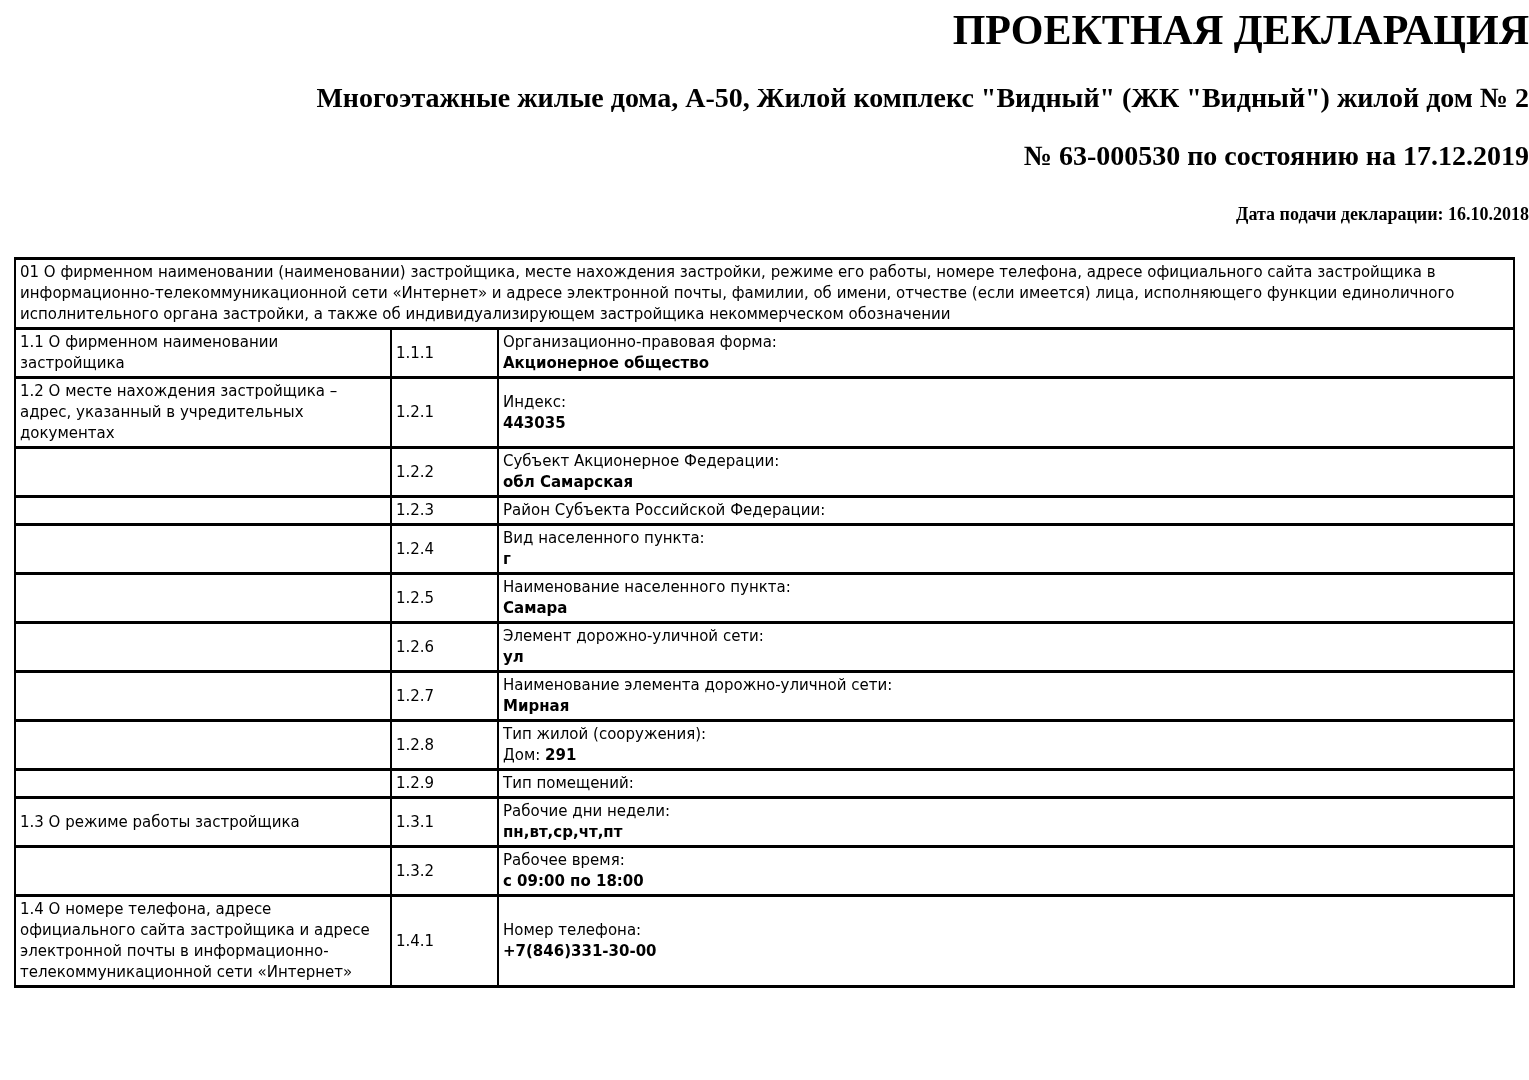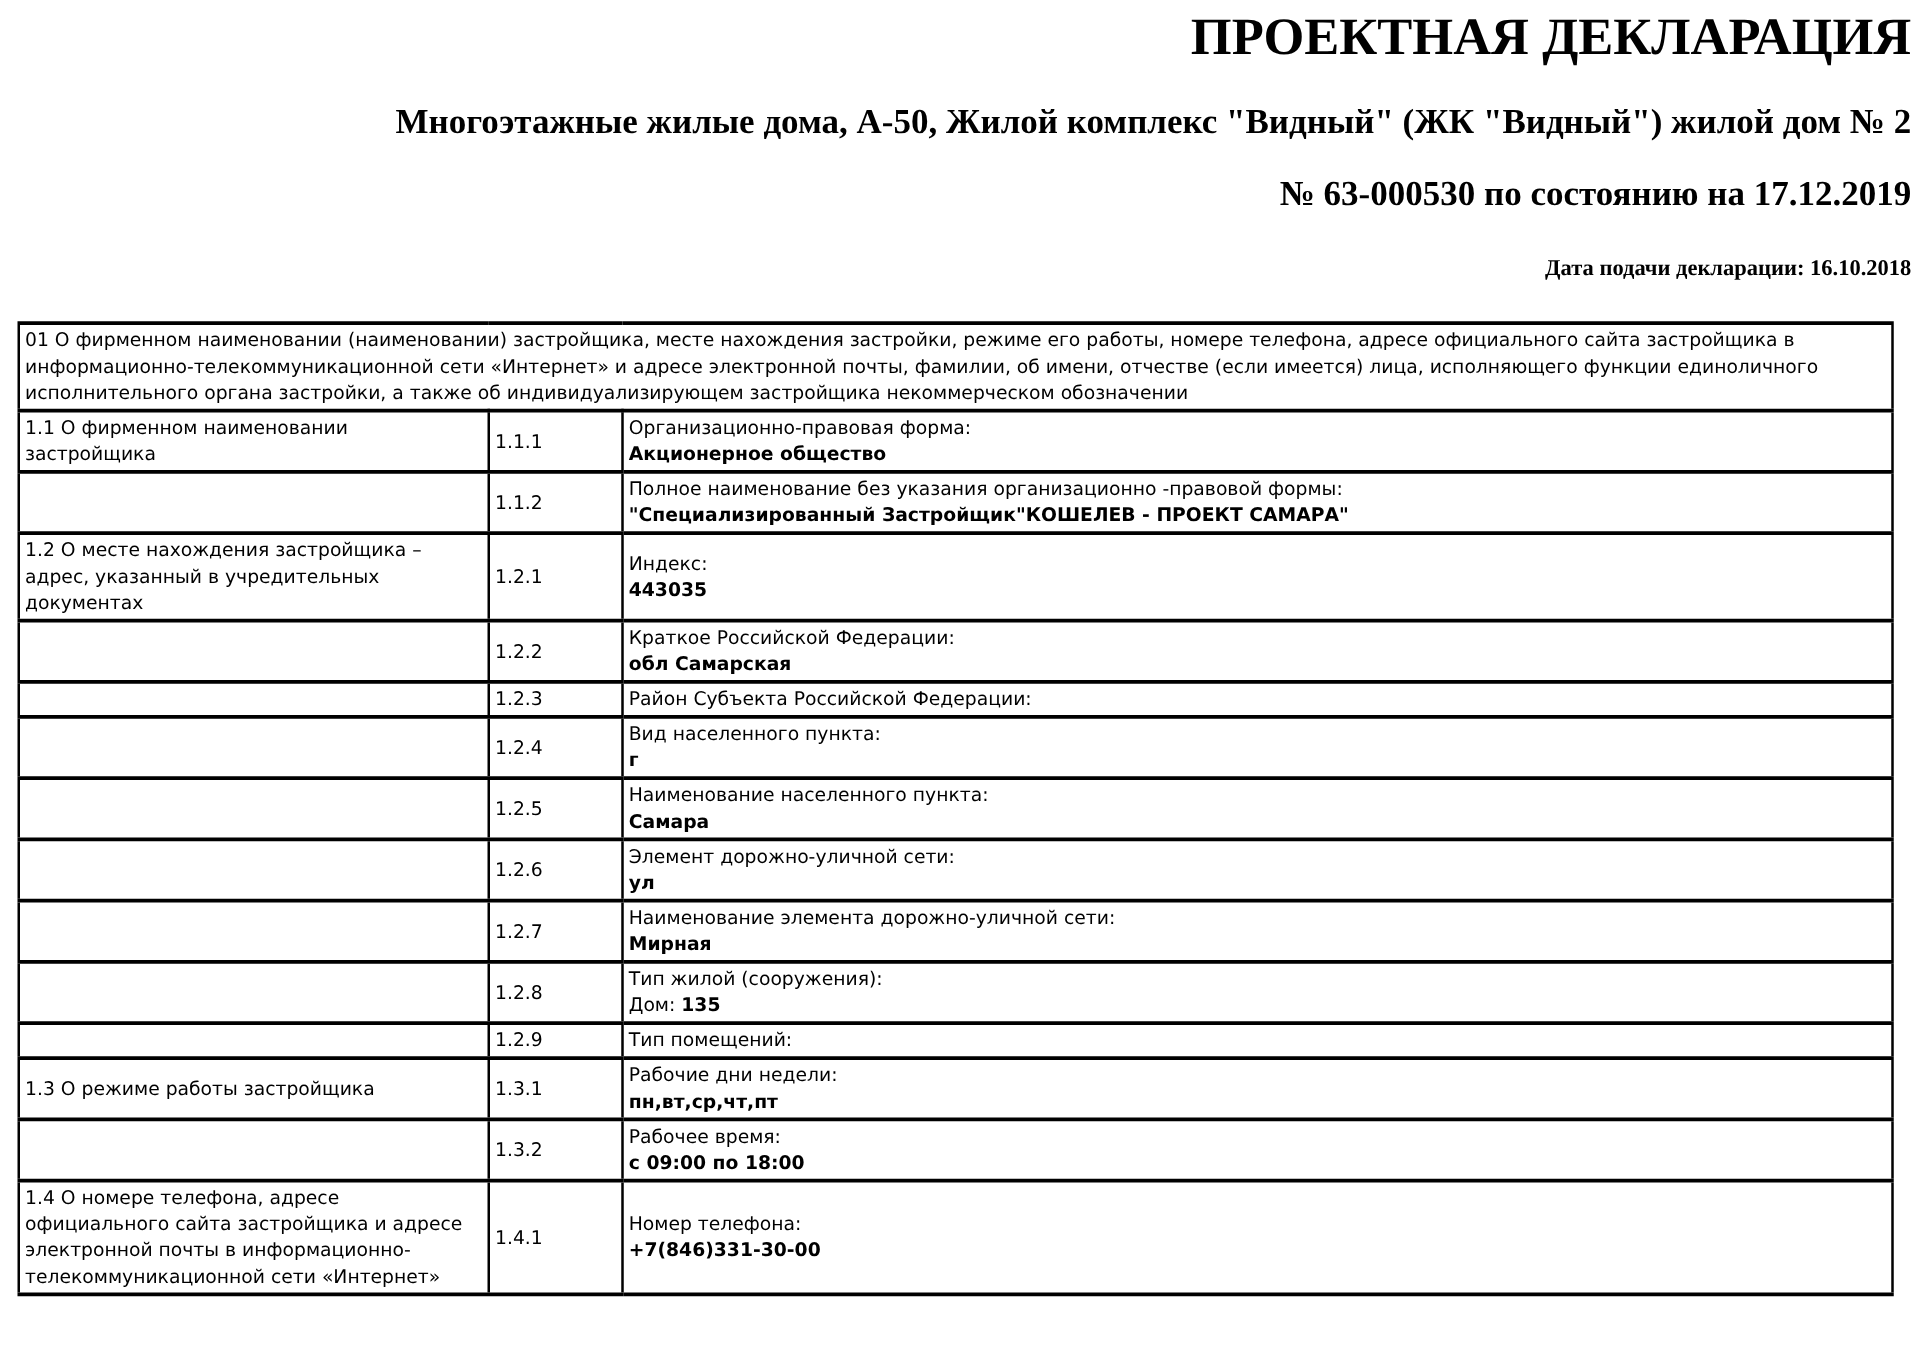--- a/index.html
+++ b/index.html
@@ -94,44 +94,36 @@
   <tbody id="table-body">
   <tr>
     <td class="c1cell">1.1 О фирменном наименовании застройщика</td>
     <td class="c2cell">1.1.1</td>
     <td class="c3cell">
       <div class="f-label">Организационно-правовая форма:</div>
       <div class="f-value"><span class="v-prefix"></span><span class="v-bold">Акционерное общество</span></div>
     </td>
   </tr>
 
-  <tr>
-    <td class="c1cell"></td>
-    <td class="c2cell">1.1.2</td>
-    <td class="c3cell">
-      <div class="f-label">Полное наименование без указания организационно -правовой формы:</div>
-      <div class="f-value"><span class="v-prefix"></span><span class="v-bold">"Специализированный Застройщик"КОШЕЛЕВ - ПРОЕКТ САМАРА"</span></div>
-    </td>
-  </tr>
 
 
   <tr>
     <td class="c1cell">1.2 О месте нахождения застройщика – адрес, указанный в учредительных документах</td>
     <td class="c2cell">1.2.1</td>
     <td class="c3cell">
       <div class="f-label">Индекс:</div>
       <div class="f-value"><span class="v-prefix"></span><span class="v-bold">443035</span></div>
     </td>
   </tr>
 
   <tr>
     <td class="c1cell"></td>
     <td class="c2cell">1.2.2</td>
     <td class="c3cell">
-      <div class="f-label">Краткое Российской Федерации:</div>
+      <div class="f-label">Субъект Акционерное Федерации:</div>
       <div class="f-value"><span class="v-prefix"></span><span class="v-bold">обл Самарская</span></div>
     </td>
   </tr>
 
   <tr>
     <td class="c1cell"></td>
     <td class="c2cell">1.2.3</td>
     <td class="c3cell">
       <div class="f-label">Район Субъекта Российской Федерации:</div>
 
@@ -172,21 +164,21 @@
       <div class="f-label">Наименование элемента дорожно-уличной сети:</div>
       <div class="f-value"><span class="v-prefix"></span><span class="v-bold">Мирная</span></div>
     </td>
   </tr>
 
   <tr>
     <td class="c1cell"></td>
     <td class="c2cell">1.2.8</td>
     <td class="c3cell">
       <div class="f-label">Тип жилой (сооружения):</div>
-      <div class="f-value"><span class="v-prefix">Дом: </span><span class="v-bold">135</span></div>
+      <div class="f-value"><span class="v-prefix">Дом: </span><span class="v-bold">291</span></div>
     </td>
   </tr>
 
   <tr>
     <td class="c1cell"></td>
     <td class="c2cell">1.2.9</td>
     <td class="c3cell">
       <div class="f-label">Тип помещений:</div>
 
     </td>

